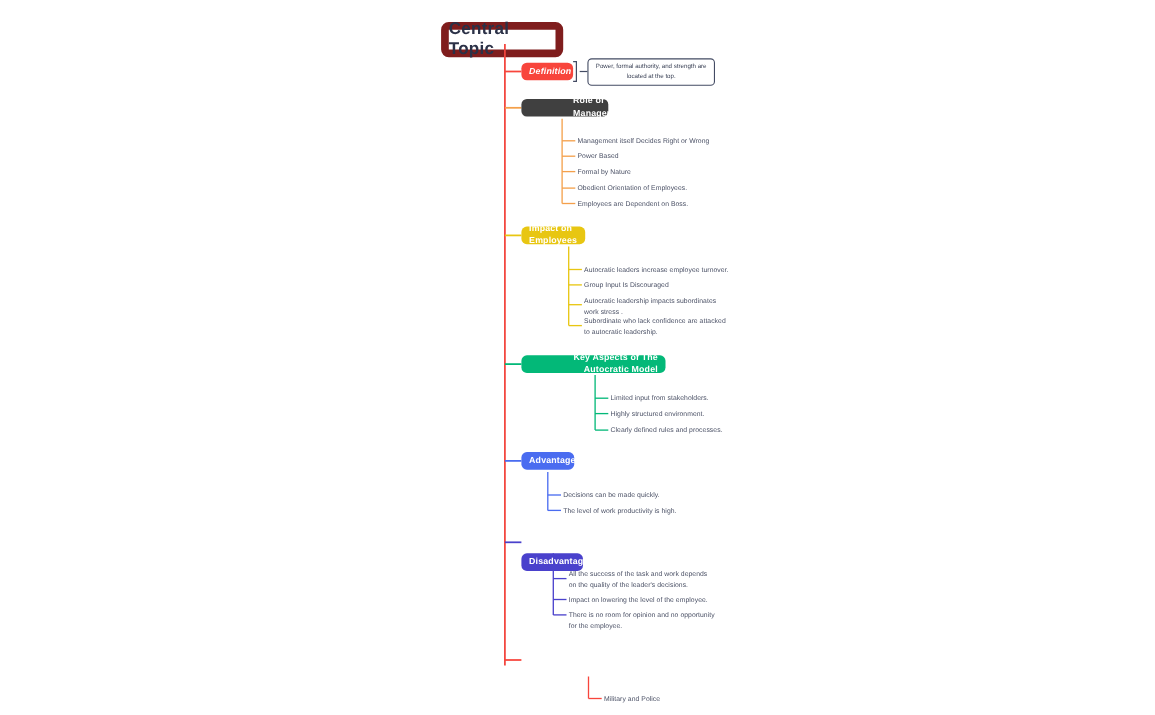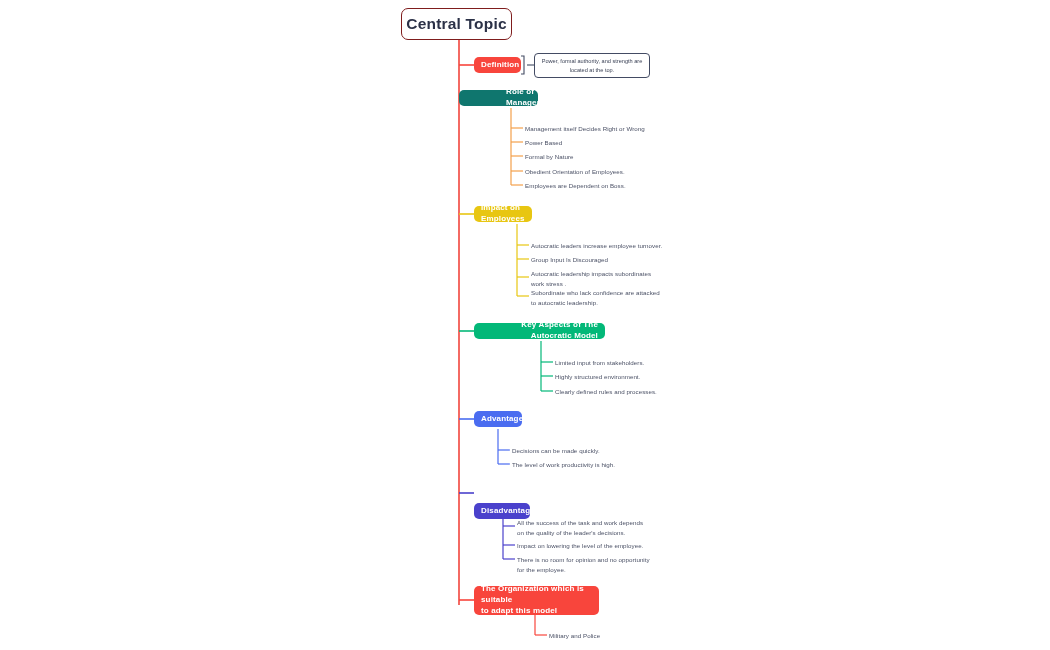--- a/index.html
+++ b/index.html
@@ -21,24 +21,24 @@
     position: absolute;
     left: 0; top: 0;
     width: 1050px;
     height: 650px;
   }
 
   
   .central-topic {
     position: absolute;
     left: 401px;
-    top: 8px;
+    top: 20px;
     width: 111px;
     height: 32px;
-    border: 1px solid #7f1d1d;
+    border: 7px solid #7f1d1d;
     border-radius: 7px;
     background: #ffffff;
     display: flex;
     align-items: center;
     justify-content: center;
     font-size: 15.5px;
     font-weight: bold;
     letter-spacing: 0.2px;
     color: #2b3147;
     box-sizing: border-box;
@@ -136,24 +136,24 @@
 
     <path d="M 503 503 L 503 559" stroke="#4a41cc" stroke-width="1.2" fill="none"></path>
     <path d="M 503 526 L 515 526" stroke="#4a41cc" stroke-width="1.2" fill="none"></path>
     <path d="M 503 545 L 515 545" stroke="#4a41cc" stroke-width="1.2" fill="none"></path>
     <path d="M 503 559 L 515 559" stroke="#4a41cc" stroke-width="1.2" fill="none"></path>
 
     <path d="M 535 615 L 535 635" stroke="#f8453c" stroke-width="1.2" fill="none"></path>
     <path d="M 535 635 L 547 635" stroke="#f8453c" stroke-width="1.2" fill="none"></path>
   </svg>
 
-  <div class="badge" style="left:474px; top:57px; width:47px; height:16px; background:#f8453c;">Definition</div>
+  <div class="badge" style="left:474px; top:57px; width:47px; height:16px; background:#f8453c;font-style:italic;">Definition</div>
   <div class="note-box">Power, formal authority, and strength are located at the top.</div>
 
-  <div class="badge" style="left:459px; top:90px; width:79px; height:16px; background:#0f766e;padding-left:47px;">Role of Management</div>
+  <div class="badge" style="left:474px; top:90px; width:79px; height:16px; background:#404040;padding-left:47px;">Role of Management</div>
   <div class="leaf" style="left:525px; top:124px; color:#4a5065;">Management itself Decides Right or Wrong</div>
   <div class="leaf" style="left:525px; top:138px; color:#4a5065;">Power Based</div>
   <div class="leaf" style="left:525px; top:152px; color:#4a5065;">Formal by Nature</div>
   <div class="leaf" style="left:525px; top:167px; color:#4a5065;">Obedient Orientation of Employees.</div>
   <div class="leaf" style="left:525px; top:181px; color:#4a5065;">Employees are Dependent on Boss.</div>
 
   <div class="badge" style="left:474px; top:206px; width:58px; height:16px; background:#e8c612;">Impact on Employees</div>
   <div class="leaf" style="left:531px; top:241px; color:#4a5065;">Autocratic leaders increase employee turnover.</div>
   <div class="leaf" style="left:531px; top:255px; color:#4a5065;">Group Input Is Discouraged</div>
   <div class="leaf" style="left:531px; top:269px; color:#4a5065;">Autocratic leadership impacts subordinates
@@ -170,17 +170,15 @@
   <div class="leaf" style="left:512px; top:446px; color:#4a5065;">Decisions can be made quickly.</div>
   <div class="leaf" style="left:512px; top:460px; color:#4a5065;">The level of work productivity is high.</div>
 
   <div class="badge" style="left:474px; top:485px; width:56px; height:16px; background:#4a41cc;margin-top:18px;">Disadvantage</div>
   <div class="leaf" style="left:517px; top:518px; color:#4a5065;">All the success of the task and work depends
 on the quality of the leader's decisions.</div>
   <div class="leaf" style="left:517px; top:541px; color:#4a5065;">Impact on lowering the level of the employee.</div>
   <div class="leaf" style="left:517px; top:555px; color:#4a5065;">There is no room for opinion and no opportunity
 for the employee.</div>
 
-  <div class="badge" style="left:474px; top:586px; width:125px; height:29px; background:#f8453c; align-items:center;">The Organization which is suitable
-to adapt this model</div>
   <div class="leaf" style="left:549px; top:631px; color:#4a5065;">Military and Police</div>
 
 </div>
 
 </body></html>

